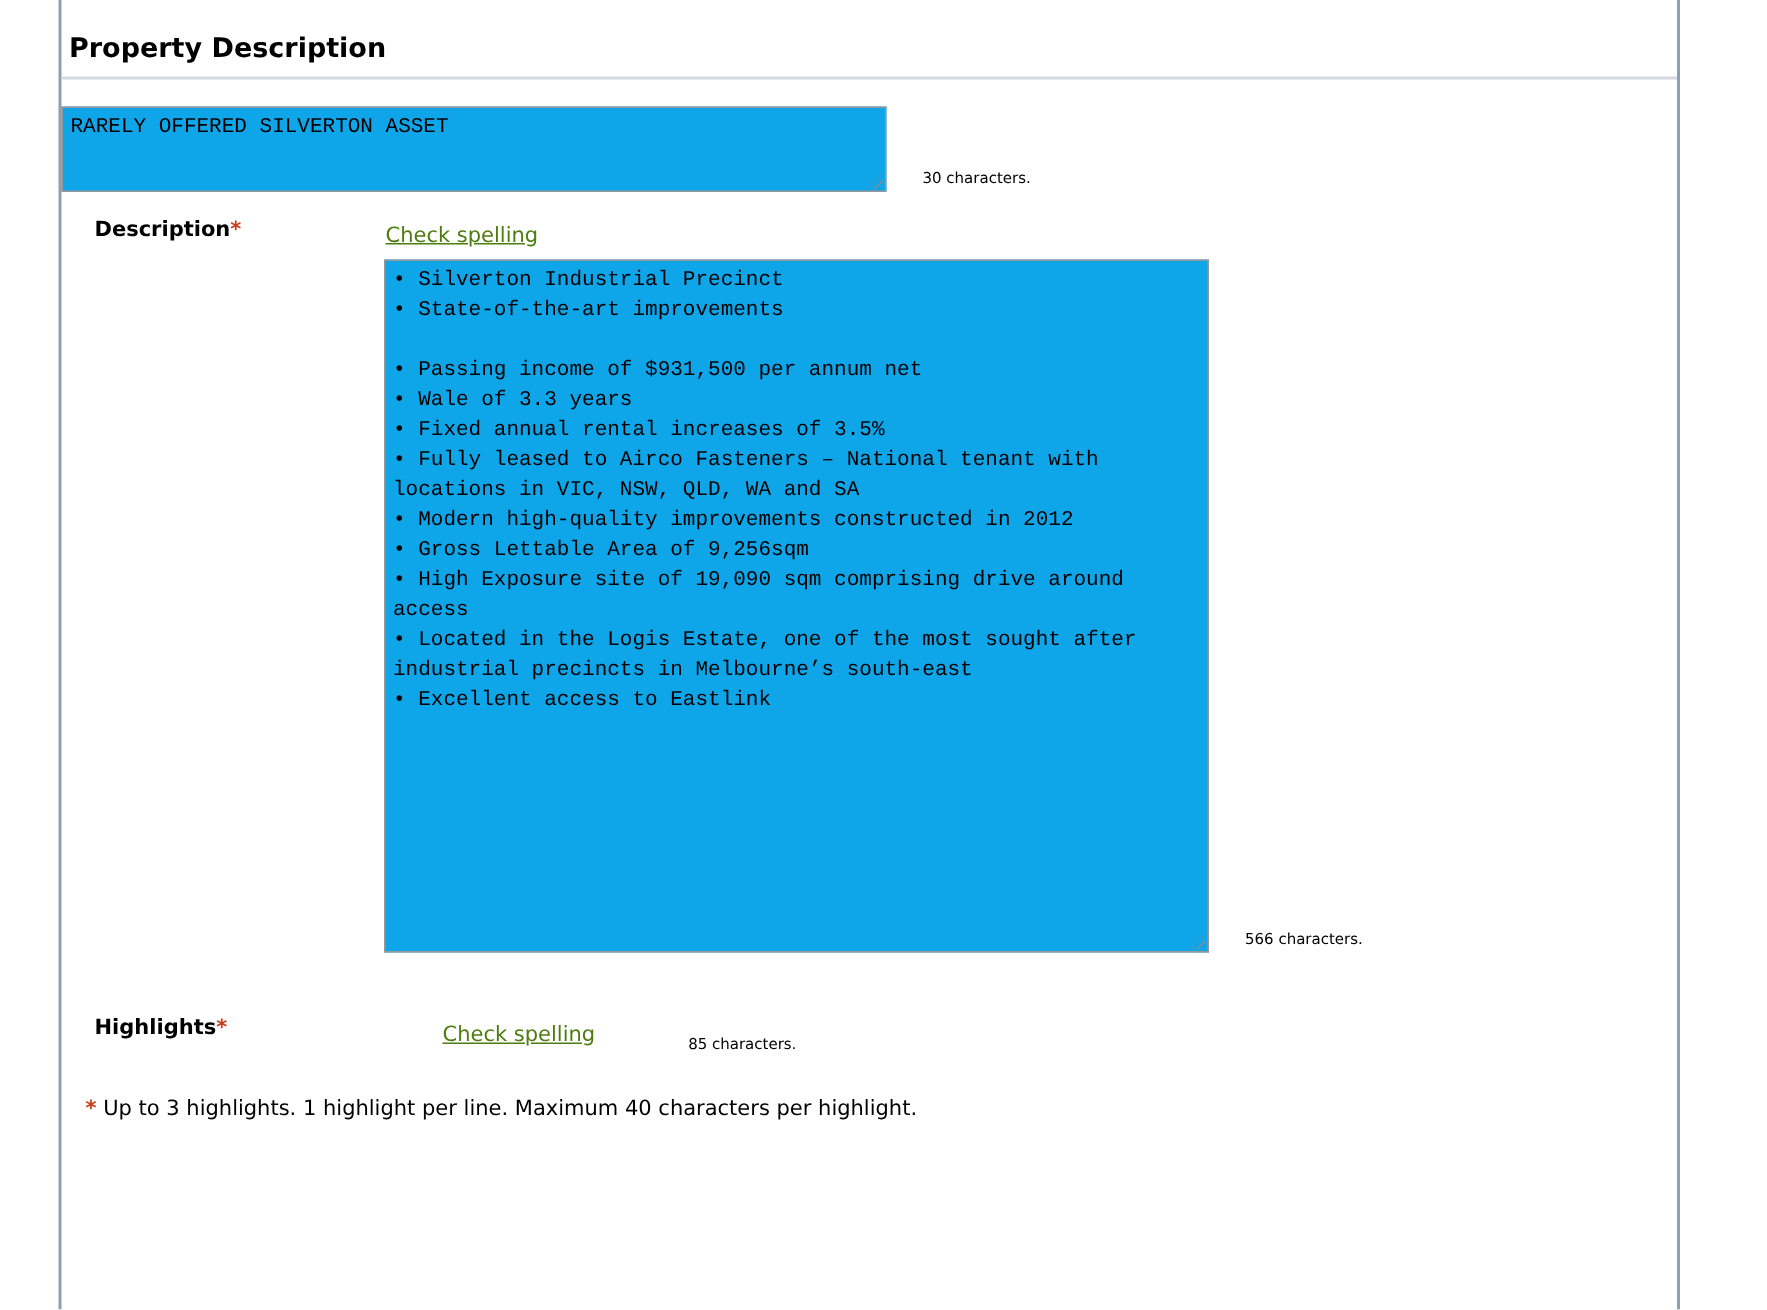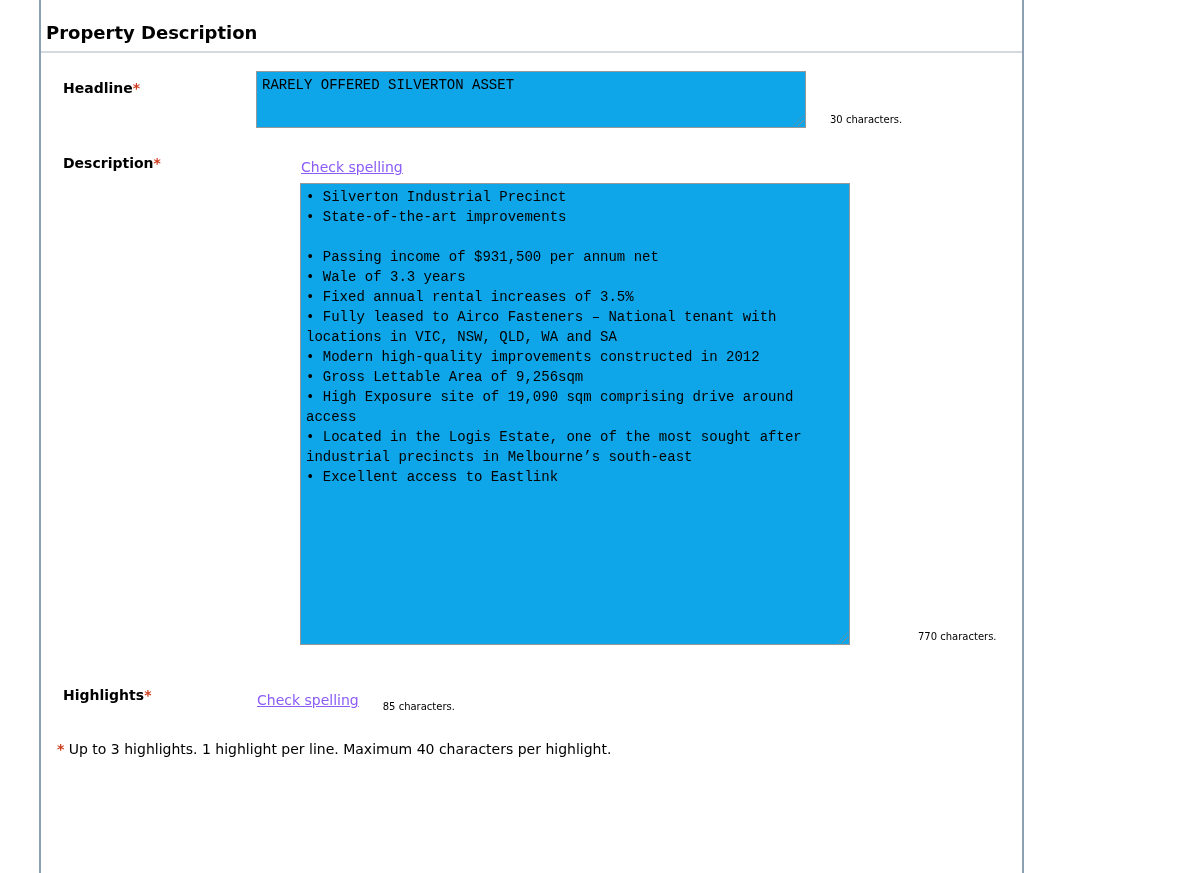--- a/index.html
+++ b/index.html
@@ -13,43 +13,43 @@
     width: 1178px;
     height: 873px;
     overflow: hidden;
     position: relative;
   }
   .panel {
     position: absolute;
     top: 0;
     bottom: 0;
     left: 39px;
-    width: 985px;
+    width: 1081px;
     border-left: 2px solid #8CA0B2;
     border-right: 2px solid #8CA0B2;
     box-sizing: border-box;
     background: #ffffff;
   }
   .panel-header {
     padding: 22px 0 7px 5px;
     border-bottom: 2px solid #D3D9DF;
   }
   .panel-title {
     font-size: 18px;
     line-height: 22px;
     font-weight: bold;
     color: #000;
   }
   .field-row {
     display: flex;
     align-items: flex-end;
   }
   .row-headline    { margin-top: 18px; }
-  .row-description { margin-top: 27px; gap: 44px; }
-  .row-highlights  { margin-top: 42px; }
+  .row-description { margin-top: 17px; }
+  .row-highlights  { margin-top: 42px; gap: 38px; }
   .label-col {
     width: 215px;
     box-sizing: border-box;
     padding-left: 22px;
     align-self: flex-start;
     font-size: 14px;
     font-weight: bold;
     line-height: 17px;
     white-space: nowrap;
   }
@@ -58,21 +58,21 @@
     color: #CC3B1C;
     font-weight: bold;
   }
   .field-col {
     display: flex;
     flex-direction: column;
   }
   .spell-link {
     font-size: 14px;
     line-height: 16px;
-    color: #8b5cf6;
+    color: #4d7c0f;
     text-decoration: underline;
     cursor: pointer;
     align-self: flex-start;
   }
   .row-description .spell-link { margin: 4px 0 8px 1px; }
   .row-highlights  .spell-link { margin: 5px 0 7px 1px; }
   .ta-wrap {
     position: relative;
     display: block;
   }
@@ -122,23 +122,20 @@
 </head>
 <body>
 
 <div class="panel">
 
   <div class="panel-header">
     <span class="panel-title">Property Description</span>
   </div>
 
   <div class="field-row row-headline">
-    <div class="label-col">
-      <span>Headline</span><span class="required">*</span>
-    </div>
     <div class="field-col">
       <span class="ta-wrap">
         <textarea class="ta-headline" spellcheck="false" style="">RARELY OFFERED SILVERTON ASSET</textarea>
         <span class="grip"></span>
       </span>
     </div>
     <div class="char-count">30 characters.</div>
   </div>
 
   <div class="field-row row-description">
@@ -156,21 +153,21 @@
 • Fixed annual rental increases of 3.5%
 • Fully leased to Airco Fasteners – National tenant with locations in VIC, NSW, QLD, WA and SA
 • Modern high-quality improvements constructed in 2012
 • Gross Lettable Area of 9,256sqm
 • High Exposure site of 19,090 sqm comprising drive around access
 • Located in the Logis Estate, one of the most sought after industrial precincts in Melbourne’s south-east
 • Excellent access to Eastlink</textarea>
         <span class="grip"></span>
       </span>
     </div>
-    <div class="char-count">770 characters.</div>
+    <div class="char-count">566 characters.</div>
   </div>
 
   <div class="field-row row-highlights">
     <div class="label-col">
       <span>Highlights</span><span class="required">*</span>
     </div>
     <div class="field-col">
       <a class="spell-link">Check spelling</a>
     </div>
     <div class="char-count">85 characters.</div>

